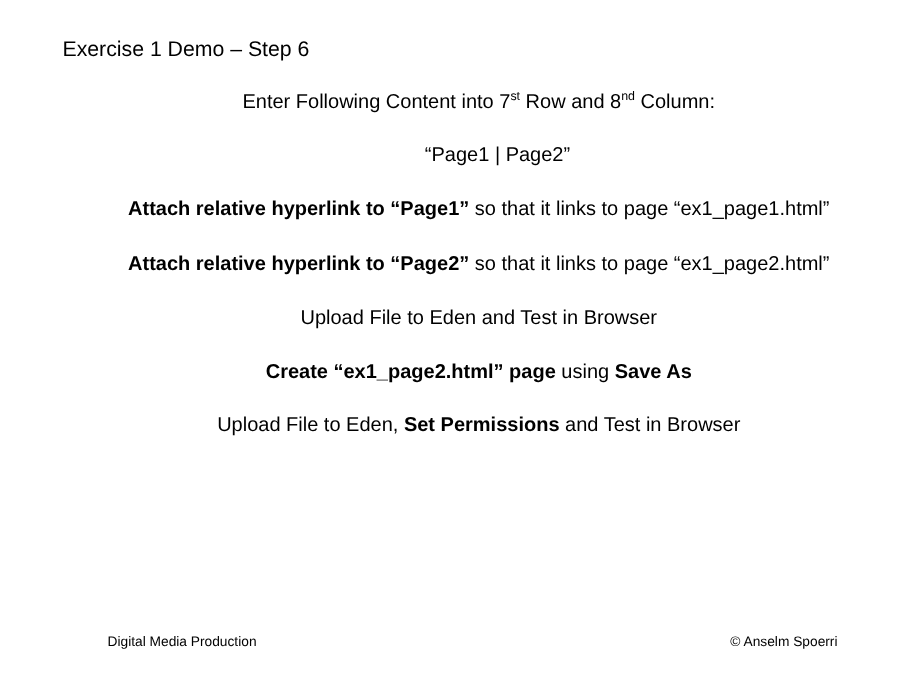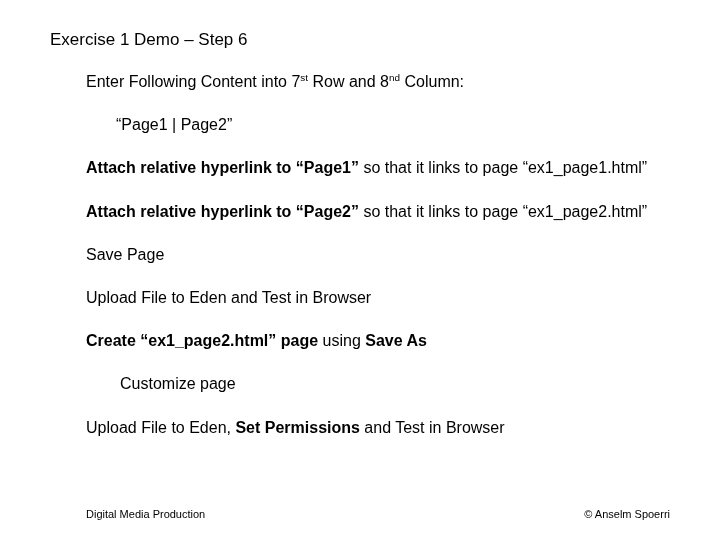--- a/index.html
+++ b/index.html
@@ -1,15 +1,15 @@
 <!DOCTYPE html>
 <html><head>
   <meta charset="utf-8">
   <style>
-    * { margin:0; padding:0; box-sizing:border-box; }
+    * { margin:0; padding:0; box-sizing:border-box;text-align:center; }
     body {
       width:720px; height:540px;
       font-family:Verdana,Geneva,sans-serif;
       color:#000; background:#fff;
       position:relative;
     }
     .title {
       position:absolute; left:50px; top:30px;
       font-size:17px; font-weight:400;
     }
@@ -38,29 +38,27 @@
   </div>
 
   <div class="para">
     <b>Attach relative hyperlink to “Page1”</b><span> so that it links to page “ex1_page1.html”</span>
   </div>
 
   <div class="para">
     <b>Attach relative hyperlink to “Page2”</b><span> so that it links to page “ex1_page2.html”</span>
   </div>
 
-  <div class="para">Save Page</div>
 
   <div class="para">Upload File to Eden and Test in Browser</div>
 
   <div class="para">
     <b>Create “ex1_page2.html” page</b><span> using </span><b>Save As</b>
   </div>
 
-  <div class="para indent2">Customize page</div>
 
   <div class="para">
     <span>Upload File to Eden, </span><b>Set Permissions</b><span> and Test in Browser</span>
   </div>
 
 </div>
 
 <div class="footer">
   <span>Digital Media Production</span>
   <span>© Anselm Spoerri</span>

